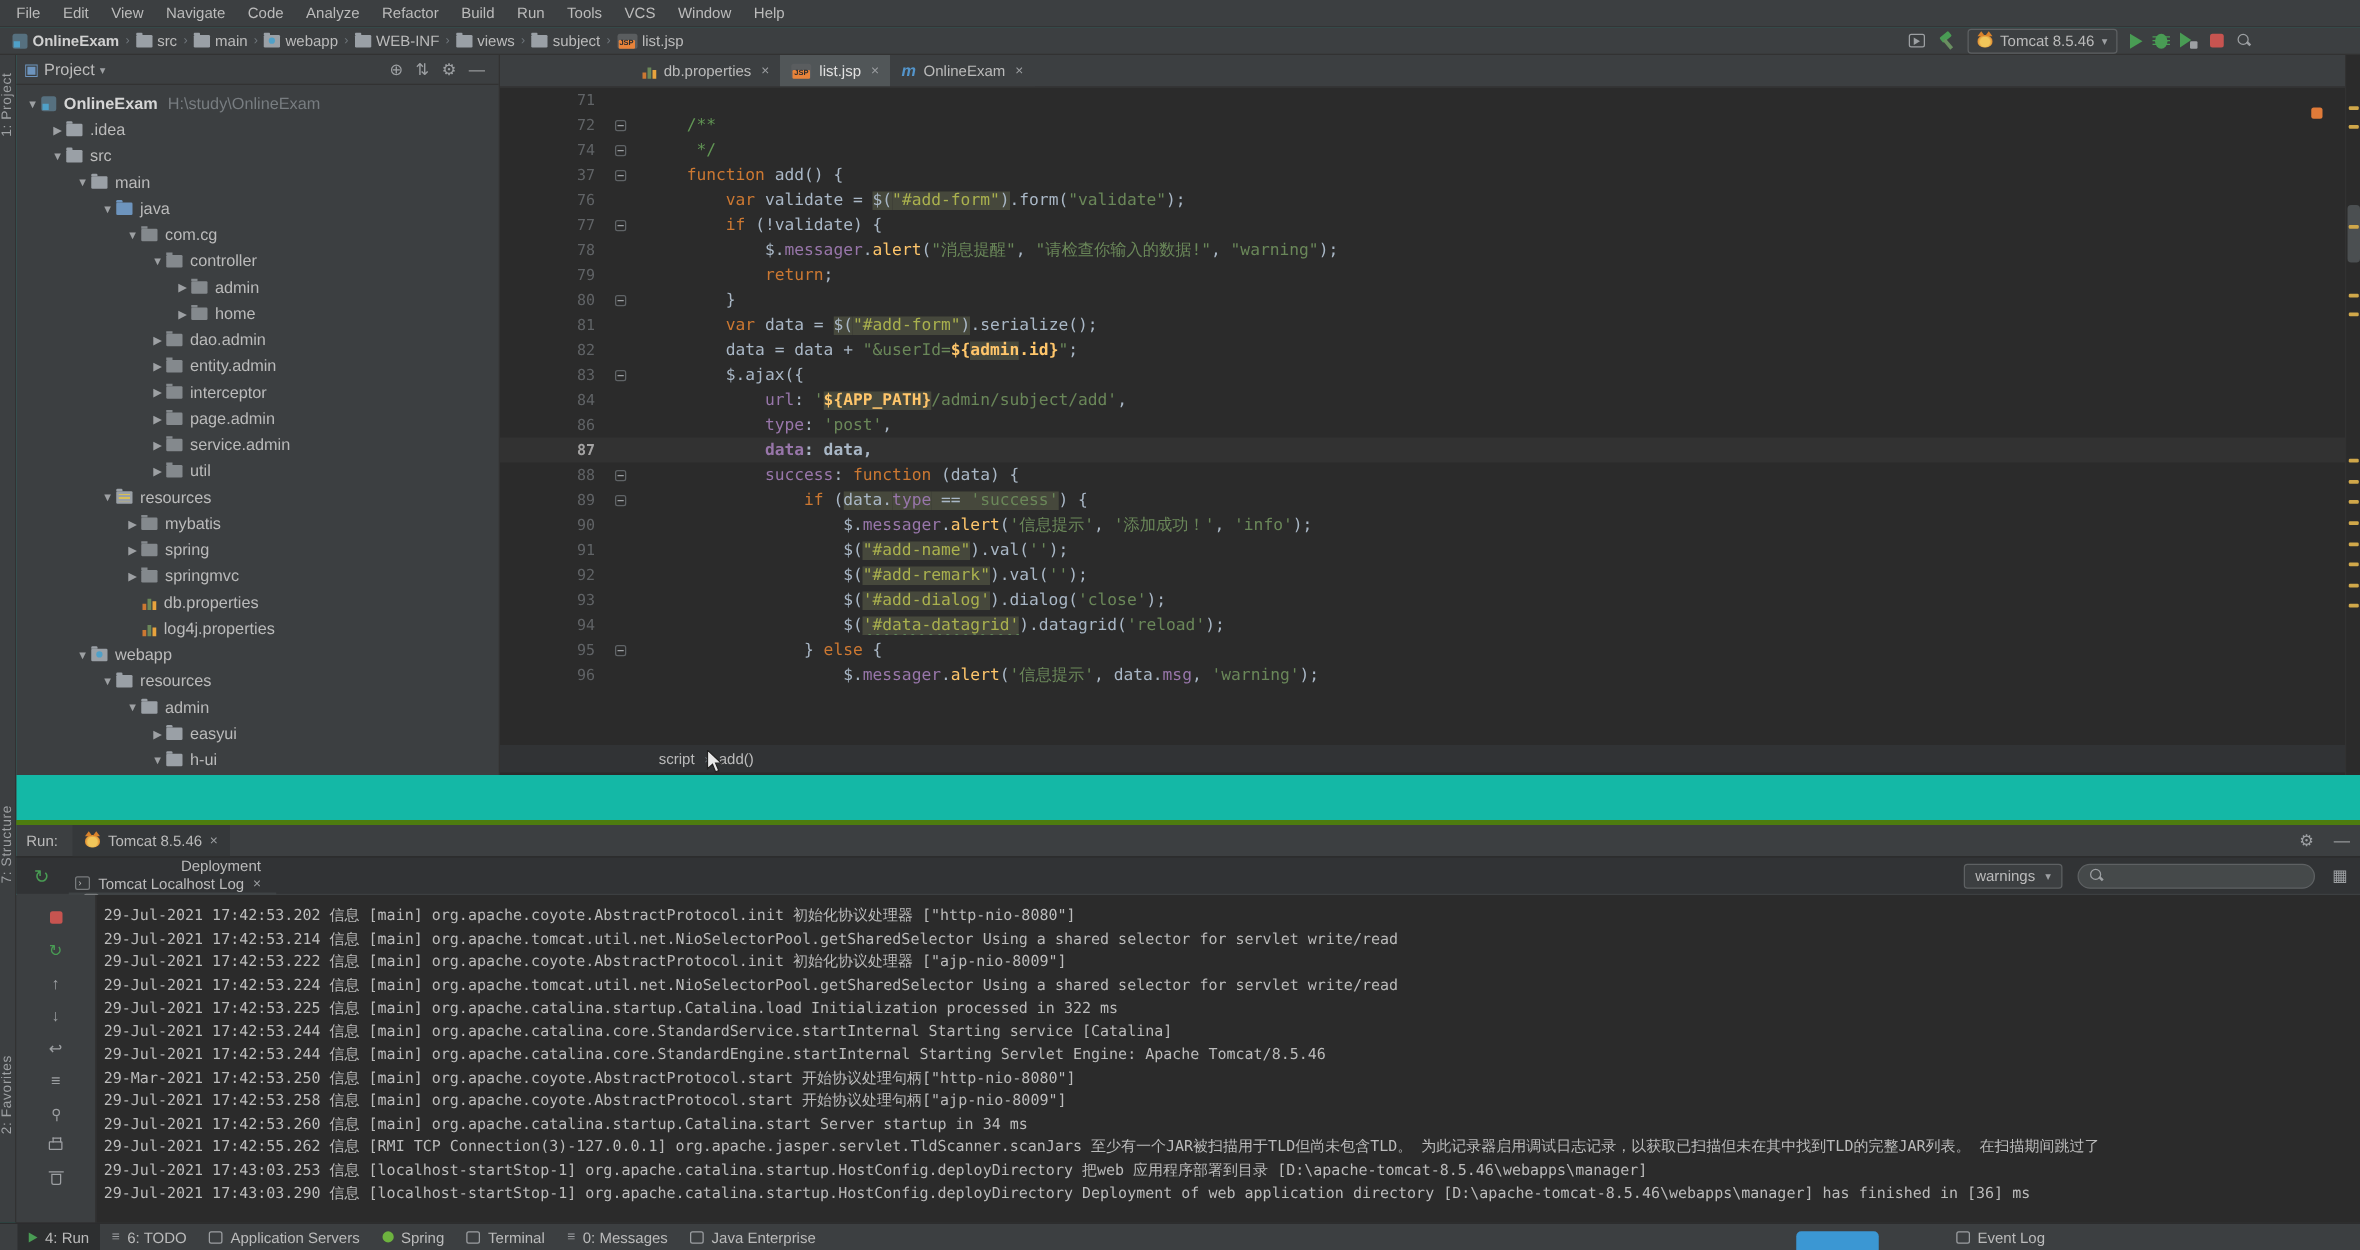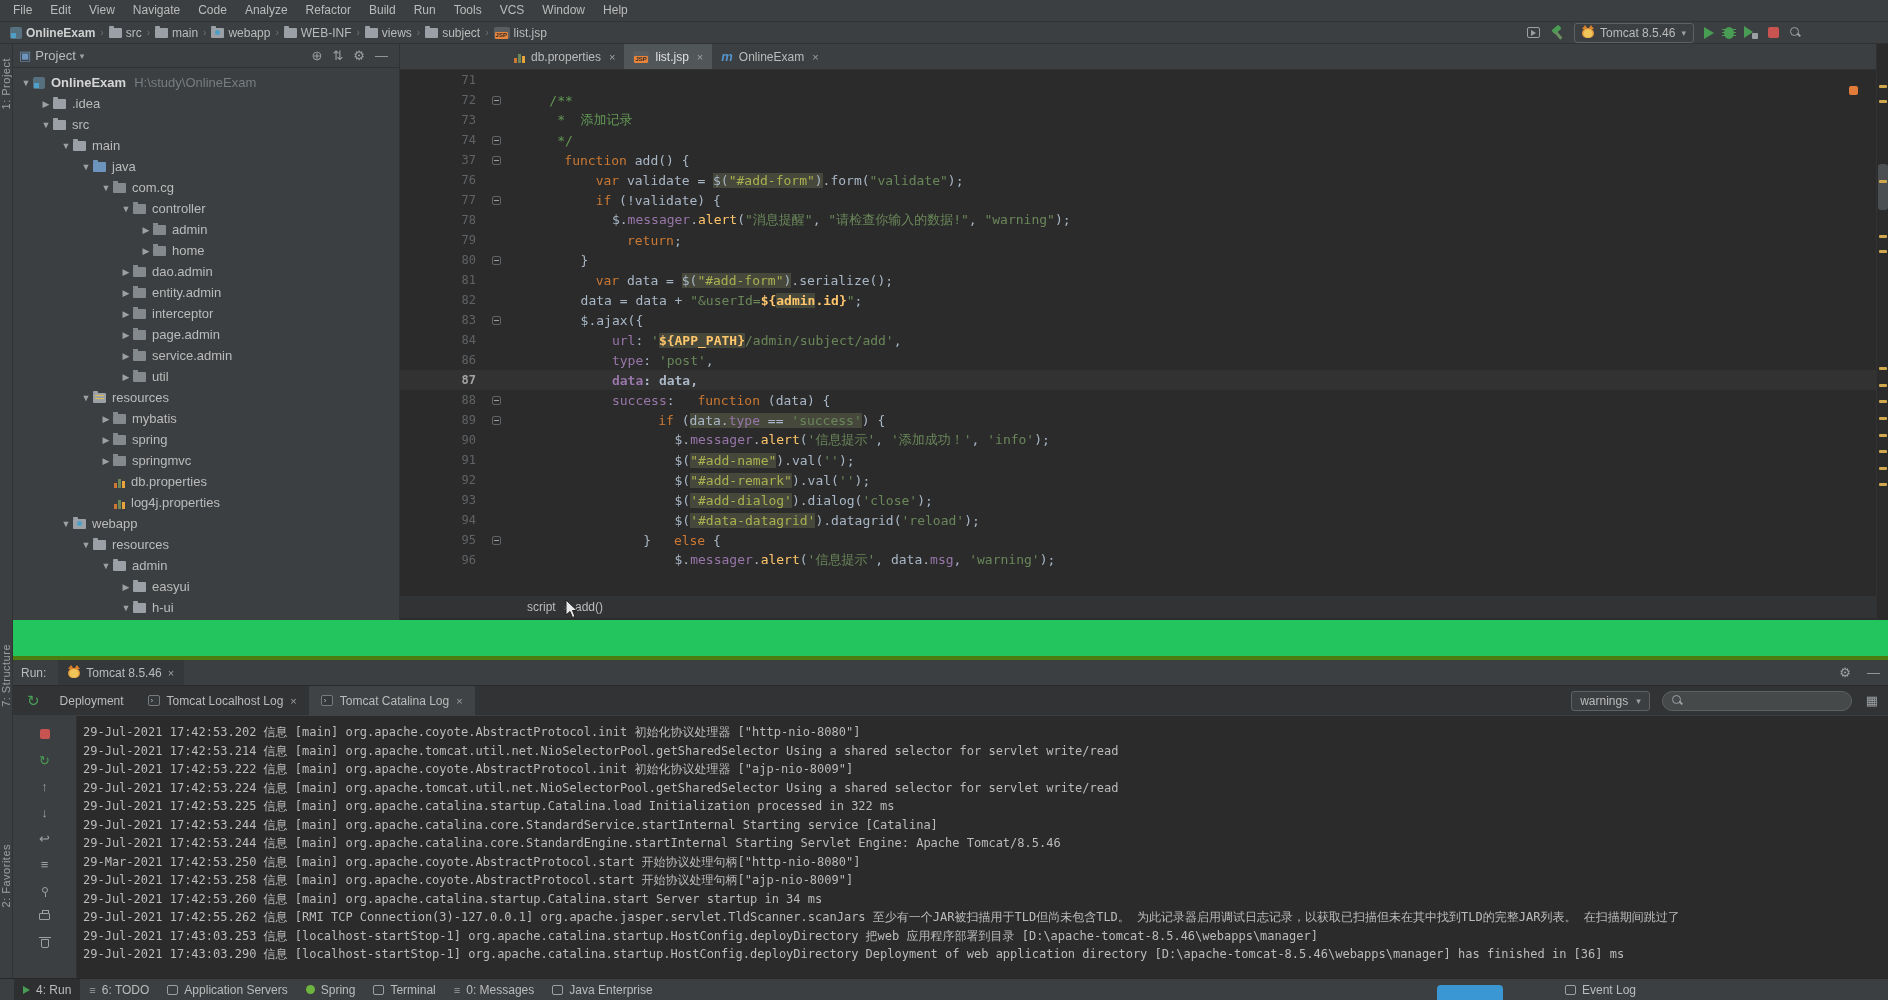--- a/index.html
+++ b/index.html
@@ -1,18 +1,18 @@
 <!DOCTYPE html>
 <html><head>
 <meta charset="utf-8">
 <style>
   * { margin:0; padding:0; box-sizing:border-box; }
   html,body { width:1888px; height:1000px; overflow:hidden; background:#2b2b2b;
               font-family:"Liberation Sans", sans-serif; }
-  .app { position:relative; width:1888px; height:1000px; background:#22c55e; }
+  .app { position:relative; width:1888px; height:1000px; background:#14b8a6; }
 
   
   .menubar { position:absolute; top:0; left:0; right:0; height:22px; background:#3c3f41;
              border-bottom:1px solid #323232; display:flex; align-items:center; padding-left:4px; }
   .menu-item { color:#bbbbbb; font-size:12px; padding:0 9px; line-height:21px; cursor:default; }
 
   
   .navbar { position:absolute; top:22px; left:0; right:0; height:22px; background:#3c3f41;
             border-bottom:1px solid #323232; display:flex; align-items:center; }
   .crumbs { display:flex; align-items:center; padding-left:8px; flex:1; overflow:hidden; }
@@ -94,21 +94,21 @@
   .code { position:absolute; top:26px; left:0; right:12px; height:524px; overflow:hidden;
           font-family:"DejaVu Sans Mono", monospace; font-size:13px; }
   .crow { height:20px; display:flex; align-items:center; white-space:pre; }
   .crow.cur { background:#323232;font-weight:bold; }
   .lnum { width:92px; flex:none; text-align:right; padding-right:16px; color:#606366; font-size:12px; }
   .crow.cur .lnum { color:#a4a3a3; }
   .foldc { width:26px; flex:none; display:flex; align-items:center; }
   .foldm { width:9px; height:9px; border:1px solid #5f6366; border-radius:2px; position:relative; }
   .foldm::after { content:''; position:absolute; left:1px; top:3px; width:5px; height:1px; background:#9da0a3; }
   .ctext { flex:1; overflow:hidden; }
-  .tk-k{color:#cc7832;margin-left:15px;} .tk-s{color:#6a8759;} .tk-c{color:#629755;} .tk-p{color:#9876aa;}
+  .tk-k{color:#cc7832;} .tk-s{color:#6a8759;} .tk-c{color:#629755;} .tk-p{color:#9876aa;}
   .tk-f{color:#ffc66b;} .tk-e{color:#ffc66b;font-weight:bold;} .tk-t{color:#a9b7c6;} .tk-i{color:#aab14e;}
   .tk-g{background:#46483c;} .tk-w{text-decoration:underline wavy #5e8759 1px; text-underline-offset:3px;}
   .ebread { position:absolute; left:0; right:12px; top:552px; height:22px; background:#313335;
             display:flex; align-items:center; padding-left:127px; color:#bbbbbb; font-size:12px; gap:8px; }
   .ebread .sep { color:#6e757b; font-size:10px; }
   .estripe { position:absolute; right:0; top:0; width:12px; height:576px; background:#2b2b2b; border-left:1px solid #323232; }
   .emark { position:absolute; left:2px; width:8px; height:3px; background:#d0a74a; border-radius:1px; }
   .ethumb { position:absolute; left:1px; width:10px; height:46px; top:120px; background:#4b4f51; border-radius:3px; }
   .ewarnbox { position:absolute; right:30px; top:42px; width:9px; height:9px; background:#e07b39; border-radius:2px; }
 
@@ -422,21 +422,20 @@
         </div>
         <div class="etab">
           <span class="ico-maven">m</span>
           <span>OnlineExam</span>
           <span class="x">×</span>
         </div>
       </div>
     <div class="code" id="code">
         <div class="crow"><span class="lnum">71</span><span class="foldc"></span><span class="ctext"></span></div>
         <div class="crow"><span class="lnum">72</span><span class="foldc"><span class="foldm"></span></span><span class="ctext"><span class="tk-c">    /**</span></span></div>
-        <div class="crow"><span class="lnum">73</span><span class="foldc"></span><span class="ctext"><span class="tk-c">     *  添加记录</span></span></div>
         <div class="crow"><span class="lnum">74</span><span class="foldc"><span class="foldm"></span></span><span class="ctext"><span class="tk-c">     */</span></span></div>
         <div class="crow"><span class="lnum">37</span><span class="foldc"><span class="foldm"></span></span><span class="ctext"><span class="tk-t">    </span><span class="tk-k">function</span><span class="tk-t"> add() {</span></span></div>
         <div class="crow"><span class="lnum">76</span><span class="foldc"></span><span class="ctext"><span class="tk-t">        </span><span class="tk-k">var</span><span class="tk-t"> validate = </span><span class="tk-t tk-g">$(</span><span class="tk-i tk-g">"#add-form"</span><span class="tk-t tk-g">)</span><span class="tk-t">.form(</span><span class="tk-s">"validate"</span><span class="tk-t">);</span></span></div>
         <div class="crow"><span class="lnum">77</span><span class="foldc"><span class="foldm"></span></span><span class="ctext"><span class="tk-t">        </span><span class="tk-k">if</span><span class="tk-t"> (!validate) {</span></span></div>
         <div class="crow"><span class="lnum">78</span><span class="foldc"></span><span class="ctext"><span class="tk-t">            $.</span><span class="tk-p">messager</span><span class="tk-t">.</span><span class="tk-f">alert</span><span class="tk-t">(</span><span class="tk-s">"消息提醒"</span><span class="tk-t">, </span><span class="tk-s">"请检查你输入的数据!"</span><span class="tk-t">, </span><span class="tk-s">"warning"</span><span class="tk-t">);</span></span></div>
         <div class="crow"><span class="lnum">79</span><span class="foldc"></span><span class="ctext"><span class="tk-t">            </span><span class="tk-k">return</span><span class="tk-t">;</span></span></div>
         <div class="crow"><span class="lnum">80</span><span class="foldc"><span class="foldm"></span></span><span class="ctext"><span class="tk-t">        }</span></span></div>
         <div class="crow"><span class="lnum">81</span><span class="foldc"></span><span class="ctext"><span class="tk-t">        </span><span class="tk-k">var</span><span class="tk-t"> data = </span><span class="tk-t tk-g">$(</span><span class="tk-i tk-g">"#add-form"</span><span class="tk-t tk-g">)</span><span class="tk-t">.serialize();</span></span></div>
         <div class="crow"><span class="lnum">82</span><span class="foldc"></span><span class="ctext"><span class="tk-t">        data = data + </span><span class="tk-s">"&amp;userId=</span><span class="tk-e">${</span><span class="tk-e tk-g">admin</span><span class="tk-e">.id}</span><span class="tk-s">"</span><span class="tk-t">;</span></span></div>
         <div class="crow"><span class="lnum">83</span><span class="foldc"><span class="foldm"></span></span><span class="ctext"><span class="tk-t">        $.ajax({</span></span></div>
@@ -490,21 +489,21 @@
         <span class="ico-tomcat"></span>
         <span>Tomcat 8.5.46</span>
         <span class="x">×</span>
       </div>
       <span class="sp"></span>
       <span class="hico glyph">⚙</span>
       <span class="hico glyph">—</span>
     </div>
     <div class="ctabs">
       <span class="rerun-btn">↻</span>
-      <span id="ctabs" style="display:flex;align-items:flex-end;height:30px;">
+      <span id="ctabs" style="display:flex;align-items:flex-end;height:30px;flex-direction:column;">
           <div class="ctab">
             <span>Deployment</span>
           </div>
           <div class="ctab">
             <span class="ico-console">›</span>
             <span>Tomcat Localhost Log</span>
             <span class="x">×</span>
           </div>
           <div class="ctab active">
             <span class="ico-console">›</span>

